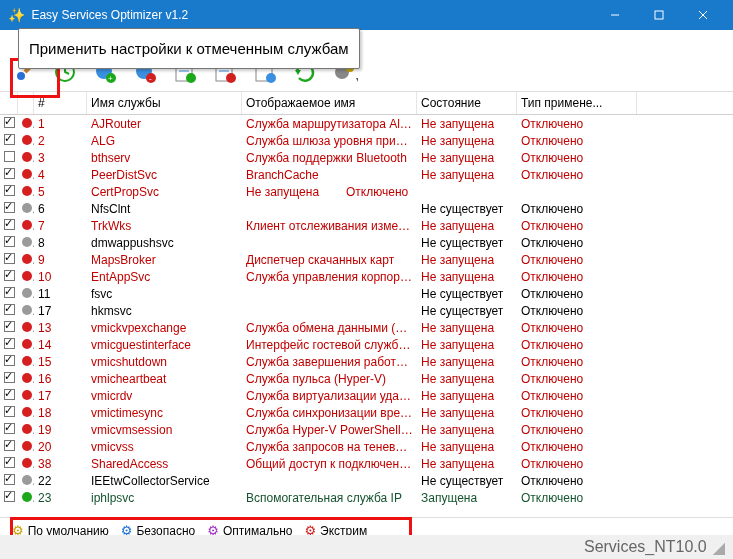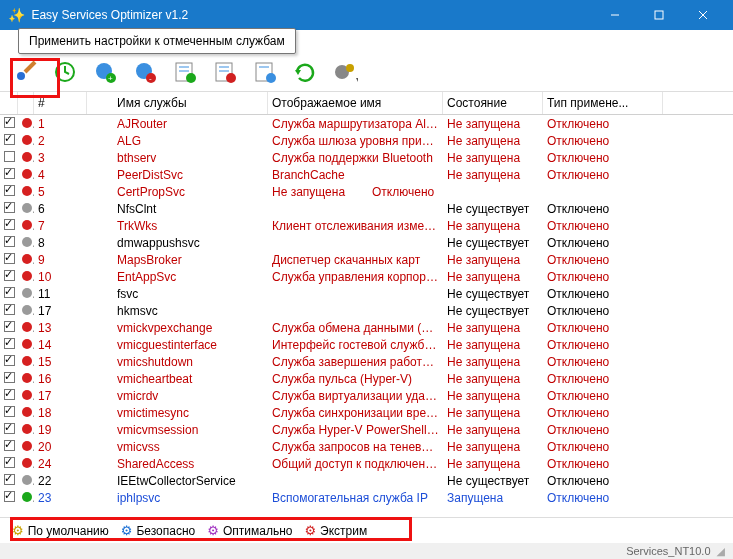--- a/index.html
+++ b/index.html
@@ -2,60 +2,60 @@
 <html><head>
 <meta charset="utf-8">
 <style>
   * { box-sizing: border-box; }
   body { margin: 0; font-family: "Segoe UI", Tahoma, sans-serif; font-size: 12px; background: #fff; width: 733px; height: 559px; overflow: hidden; position: relative; }
   .titlebar { background: #1979ca; color: #fff; height: 30px; display: flex; align-items: center; padding: 0 8px; }
   .titlebar .sparkle { margin-right: 6px; font-size: 14px; }
   .titlebar .spacer { flex: 1; }
   .titlebar .btn { width: 44px; height: 30px; display: flex; align-items: center; justify-content: center; cursor: pointer; }
 
-  .tooltip { position: absolute; top: 28px; left: 18px; background: #fff; border: 1px solid #767676; border-radius: 2px; padding: 5px 10px; font-size: 12px; box-shadow: 2px 2px 3px rgba(0,0,0,0.2); z-index: 10; }
+  .tooltip { position: absolute; top: 28px; left: 18px; background: #fff; border: 1px solid #767676; border-radius: 2px; padding: 11px 10px; font-size: 15px; box-shadow: 2px 2px 3px rgba(0,0,0,0.2); z-index: 10; }
 
   .toolbar { height: 40px; display: flex; align-items: center; gap: 14px; padding: 0 12px 0 12px; border-bottom: 1px solid #ddd; margin-top: 22px; }
   .toolbar .ticon { width: 26px; height: 26px; display: flex; align-items: center; justify-content: center; cursor: pointer; }
   .tb-highlight { position: absolute; top: 58px; left: 10px; width: 50px; height: 40px; border: 3px solid #e11; pointer-events:none; }
 
   .headers { display: flex; border-bottom: 1px solid #d0d0d0; background: #fff; font-size: 12px; }
   .headers > div { padding: 4px 4px; border-right: 1px solid #e5e5e5; }
   .col0 { width: 18px; text-align:center; }
   .colDot { width: 16px; text-align:center; }
   .col1 { width: 53px; }
-  .col2 { width: 155px; margin-left: 26px; }
+  .col2 { width: 155px; }
   .col3 { width: 175px; }
   .col4 { width: 100px; }
   .col5 { width: 120px; }
 
   .rows { font-size: 12px; }
   .row { display: flex; height: 17px; align-items: center; }
   .row > div { padding: 0 4px; overflow: hidden; white-space: nowrap; text-overflow: ellipsis; }
   .row .col1 { display:flex; align-items:center; }
   .cb { width: 11px; height: 11px; border: 1px solid #767676; display:inline-block; margin-right:3px; position:relative; background:#fff; }
   .cb.checked::after { content:"✓"; position:absolute; top:-3px; left:-1px; font-size:11px; color:#000; }
   .dot { width: 10px; height: 10px; border-radius: 50%; display:inline-block; }
   .dot.red { background: #d62020; }
   .dot.gray { background: #9a9a9a; }
   .dot.green { background: #1ba81b; }
   .red-text { color: #c00000; }
   .black-text { color: #000; }
-  .green-text { color: #1d4ed8; }
+  .green-text { color: #14532d; }
 
   .bottom { position:absolute; bottom:16px; left:0; right:0; height:26px; display:flex; align-items:center; padding: 0 6px; border-top:1px solid #ddd; }
   .bottom .tab { display:flex; align-items:center; gap:4px; padding: 2px 6px; cursor:pointer; height: 22px; }
   .bottom .tab .gear { font-size: 13px; }
   .gear.y { color:#c8a000; }
   .gear.b { color:#1a6fd4; }
   .gear.p { color:#a030c0; }
   .gear.r { color:#d02020; }
   .bottom-highlight { position:absolute; bottom:18px; left:10px; width:402px; height:24px; border:3px solid #e11; pointer-events:none; }
 
-  .status { position:absolute; bottom:0; left:0; right:0; height:16px; background:#f0f0f0; display:flex; align-items:center; justify-content:flex-end; padding: 0 8px; font-size:11px; color:#666; }
+  .status { position:absolute; bottom:0; left:0; right:0; height:24px; background:#f0f0f0; display:flex; align-items:center; justify-content:flex-end; padding: 0 8px; font-size:16px; color:#666; }
   .status .grip { margin-left:6px; color:#aaa; }
 </style>
 </head>
 <body>
 
 <div class="titlebar">
   <span class="sparkle">✨</span>
   <span>Easy Services Optimizer v1.2</span>
   <span class="spacer"></span>
   <div class="btn">
@@ -330,21 +330,21 @@
       <div class="colDot"><span class="dot red"></span></div>
       <div class="col1 red-text">20</div>
       <div class="col2 red-text">vmicvss</div>
       <div class="col3 red-text">Служба запросов на теневое ...</div>
       <div class="col4 red-text">Не запущена</div>
       <div class="col5 red-text">Отключено</div>
     </div>
     <div class="row">
       <div class="col0"><span class="cb checked"></span></div>
       <div class="colDot"><span class="dot red"></span></div>
-      <div class="col1 red-text">24</div>
+      <div class="col1 red-text">38</div>
       <div class="col2 red-text">SharedAccess</div>
       <div class="col3 red-text">Общий доступ к подключени...</div>
       <div class="col4 red-text">Не запущена</div>
       <div class="col5 red-text">Отключено</div>
     </div>
     <div class="row">
       <div class="col0"><span class="cb checked"></span></div>
       <div class="colDot"><span class="dot gray"></span></div>
       <div class="col1 black-text">22</div>
       <div class="col2 black-text">IEEtwCollectorService</div>

